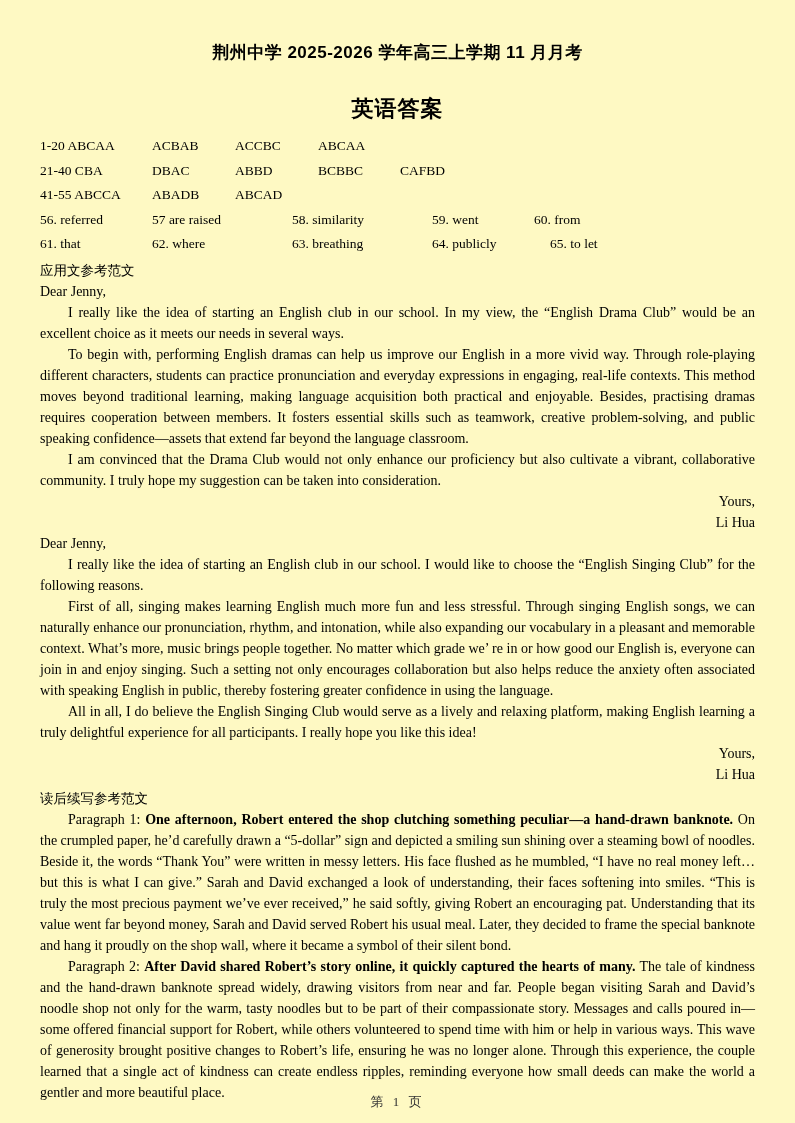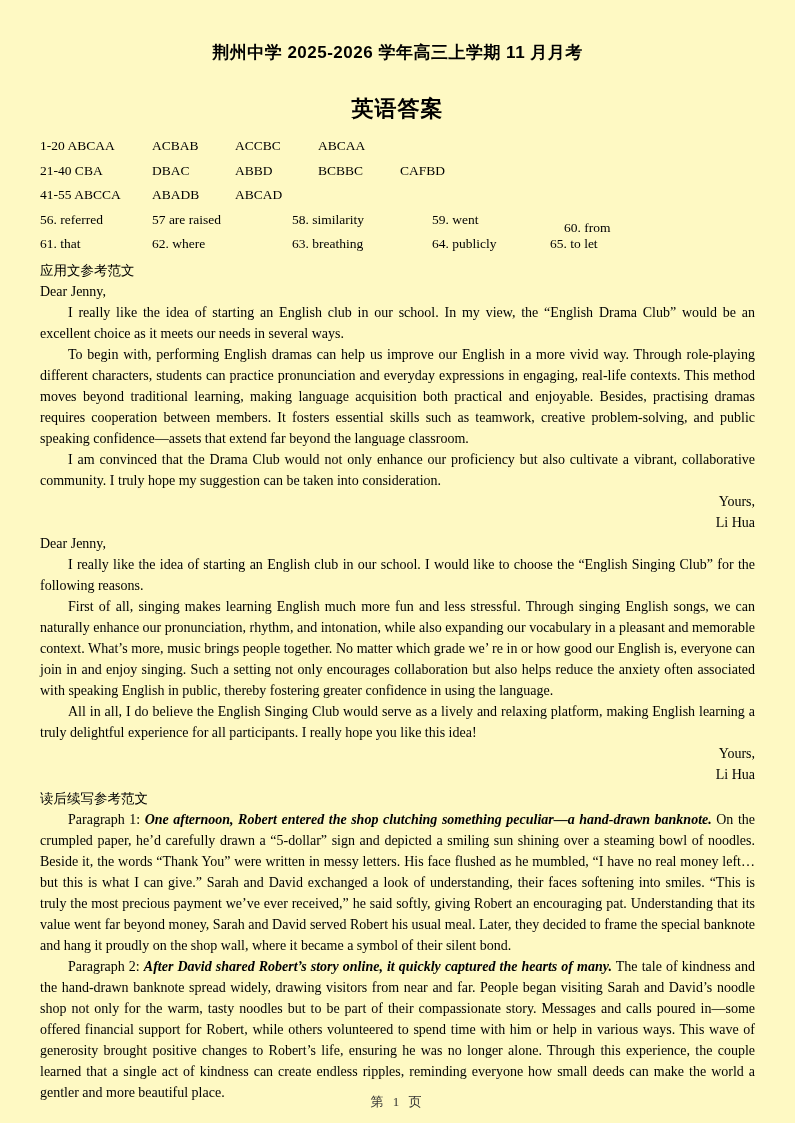--- a/index.html
+++ b/index.html
@@ -53,21 +53,21 @@
     line-height: 21px;
     text-align: justify;
     text-justify: inter-word;
     text-indent: 28px;
   }
   .closing {
     font-size: 14px;
     line-height: 21px;
     text-align: right;
   }
-  .hl { font-weight: 700; font-style: italic; }
+  .hl { font-weight: 700; }
   .footer {
     position: absolute;
     left: 0;
     right: 0;
     bottom: 12px;
     text-align: center;
     font-size: 13px;
     color: #333333;
     letter-spacing: 3px;
   }
@@ -96,21 +96,21 @@
       <div class="answer-row">
         <span class="answer-cell" style="left: 0px;">41-55 ABCCA</span>
         <span class="answer-cell" style="left: 112px;">ABADB</span>
         <span class="answer-cell" style="left: 195px;">ABCAD</span>
       </div>
       <div class="answer-row">
         <span class="answer-cell" style="left: 0px;">56. referred</span>
         <span class="answer-cell" style="left: 112px;">57 are raised</span>
         <span class="answer-cell" style="left: 252px;">58. similarity</span>
         <span class="answer-cell" style="left: 392px;">59. went</span>
-        <span class="answer-cell" style="left: 524px; margin-top: 8px;">60. from</span>
+        <span class="answer-cell" style="left: 494px;">60. from</span>
       </div>
       <div class="answer-row">
         <span class="answer-cell" style="left: 0px;">61. that</span>
         <span class="answer-cell" style="left: 112px;">62. where</span>
         <span class="answer-cell" style="left: 252px;">63. breathing</span>
         <span class="answer-cell" style="left: 392px;">64. publicly</span>
         <span class="answer-cell" style="left: 510px;">65. to let</span>
       </div>
     </div>
 

